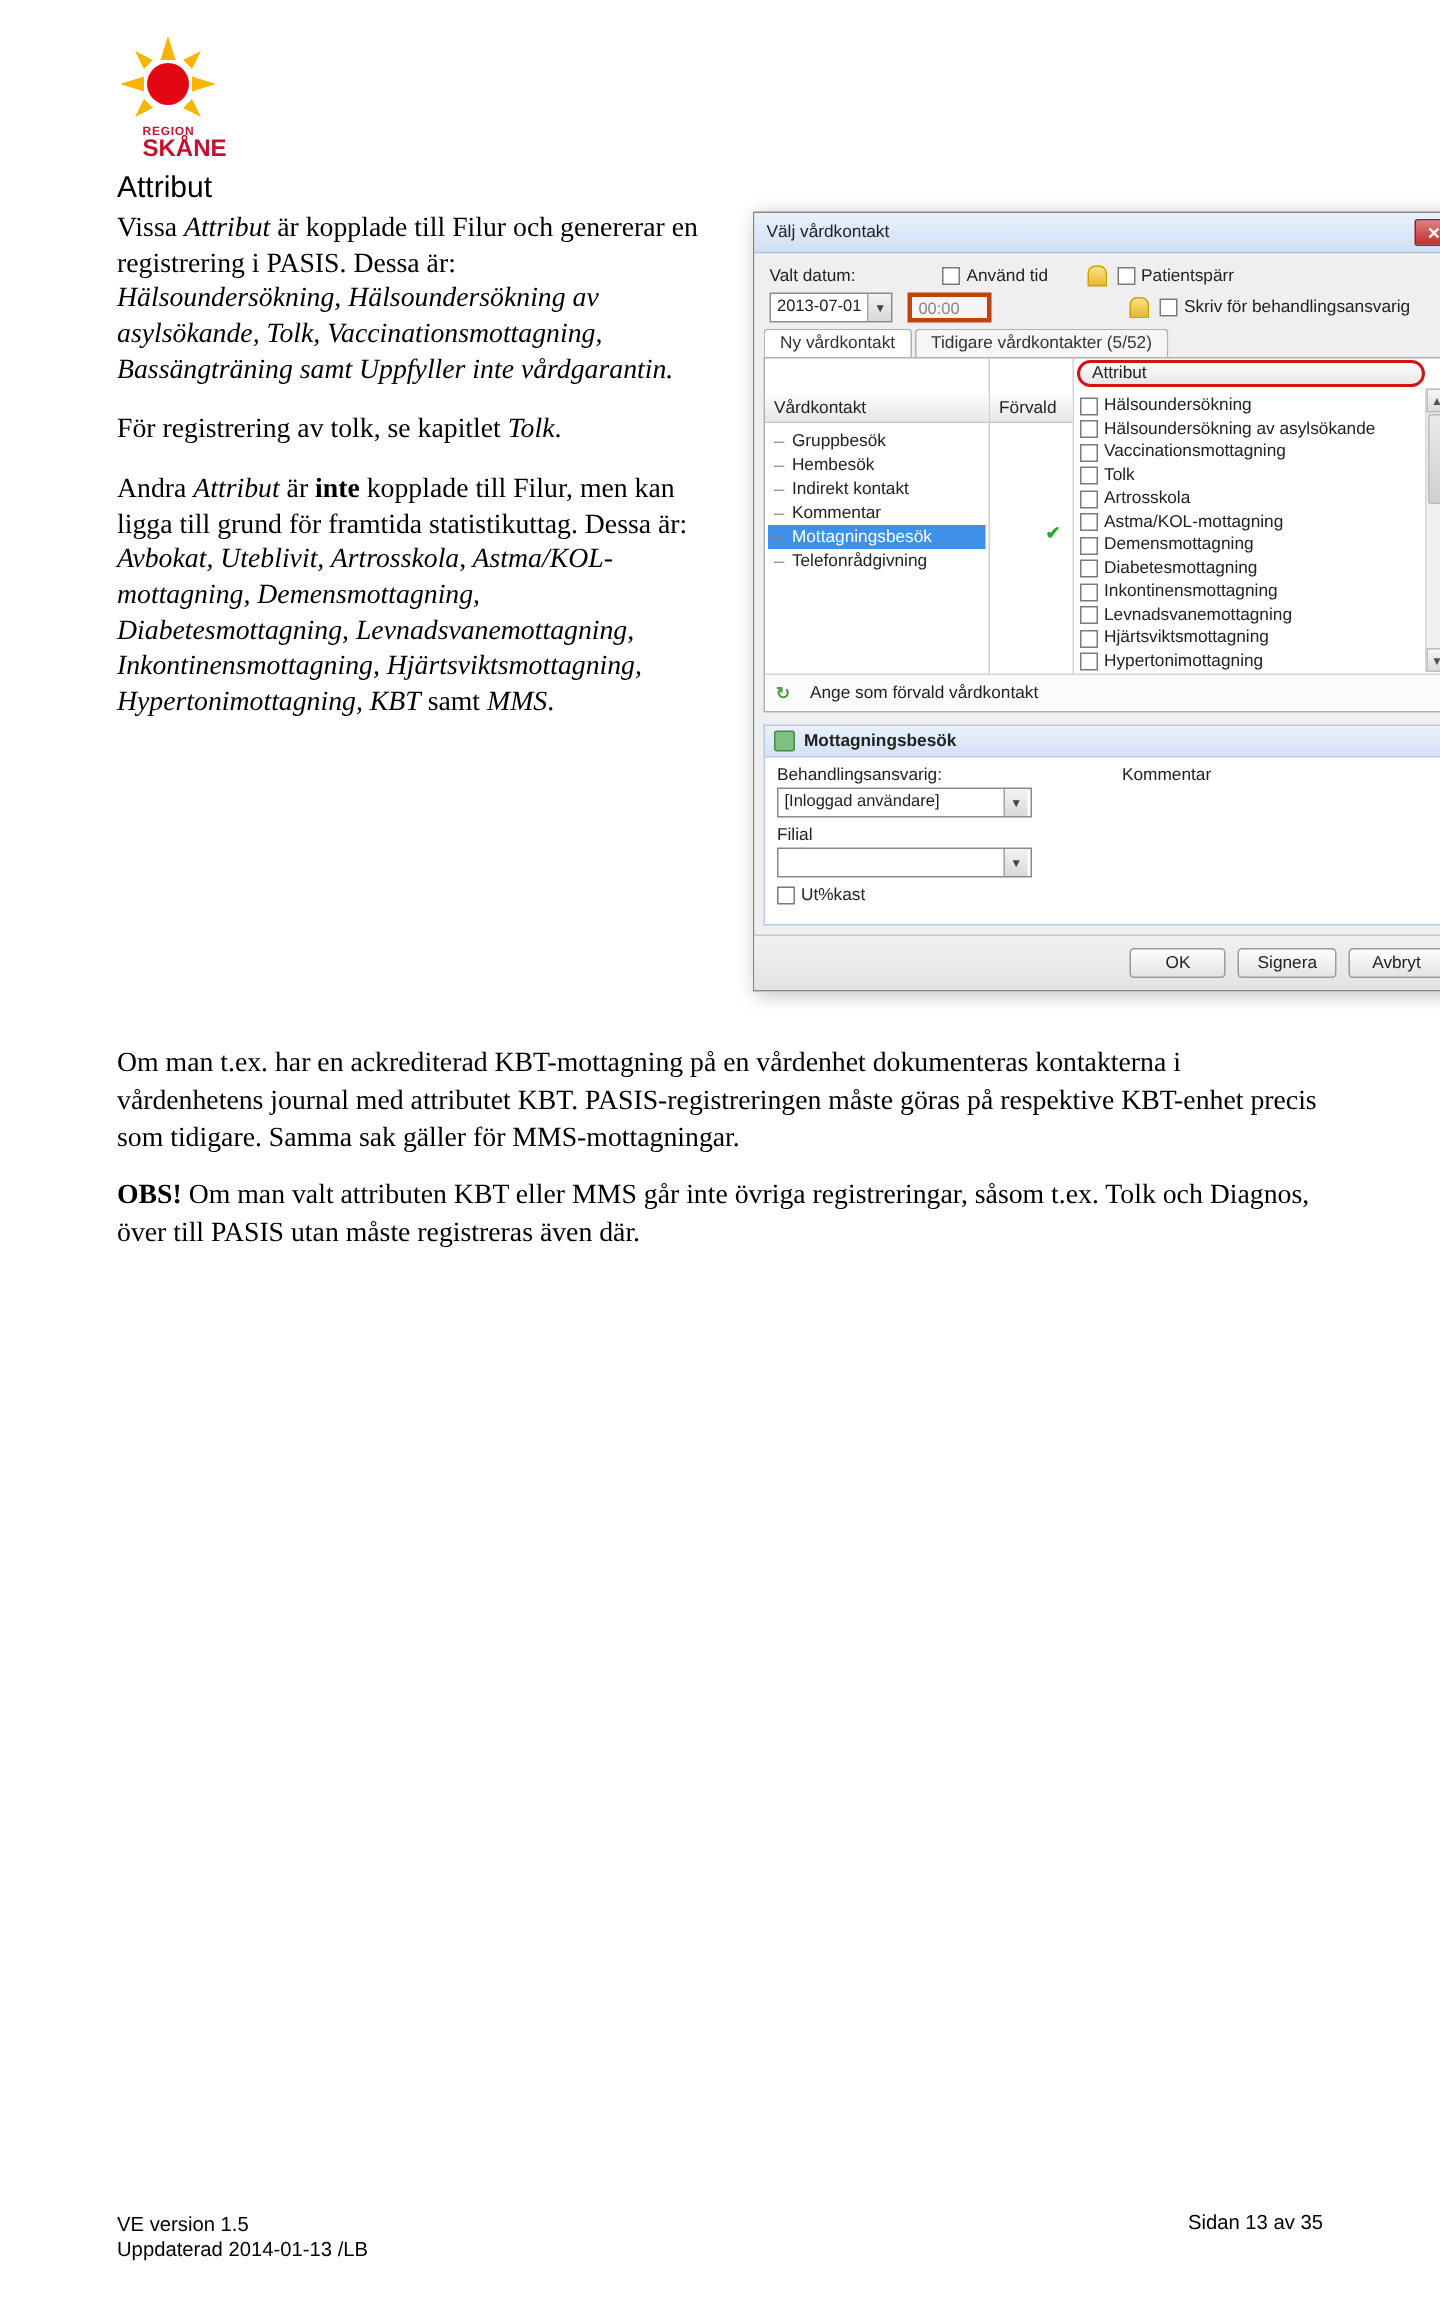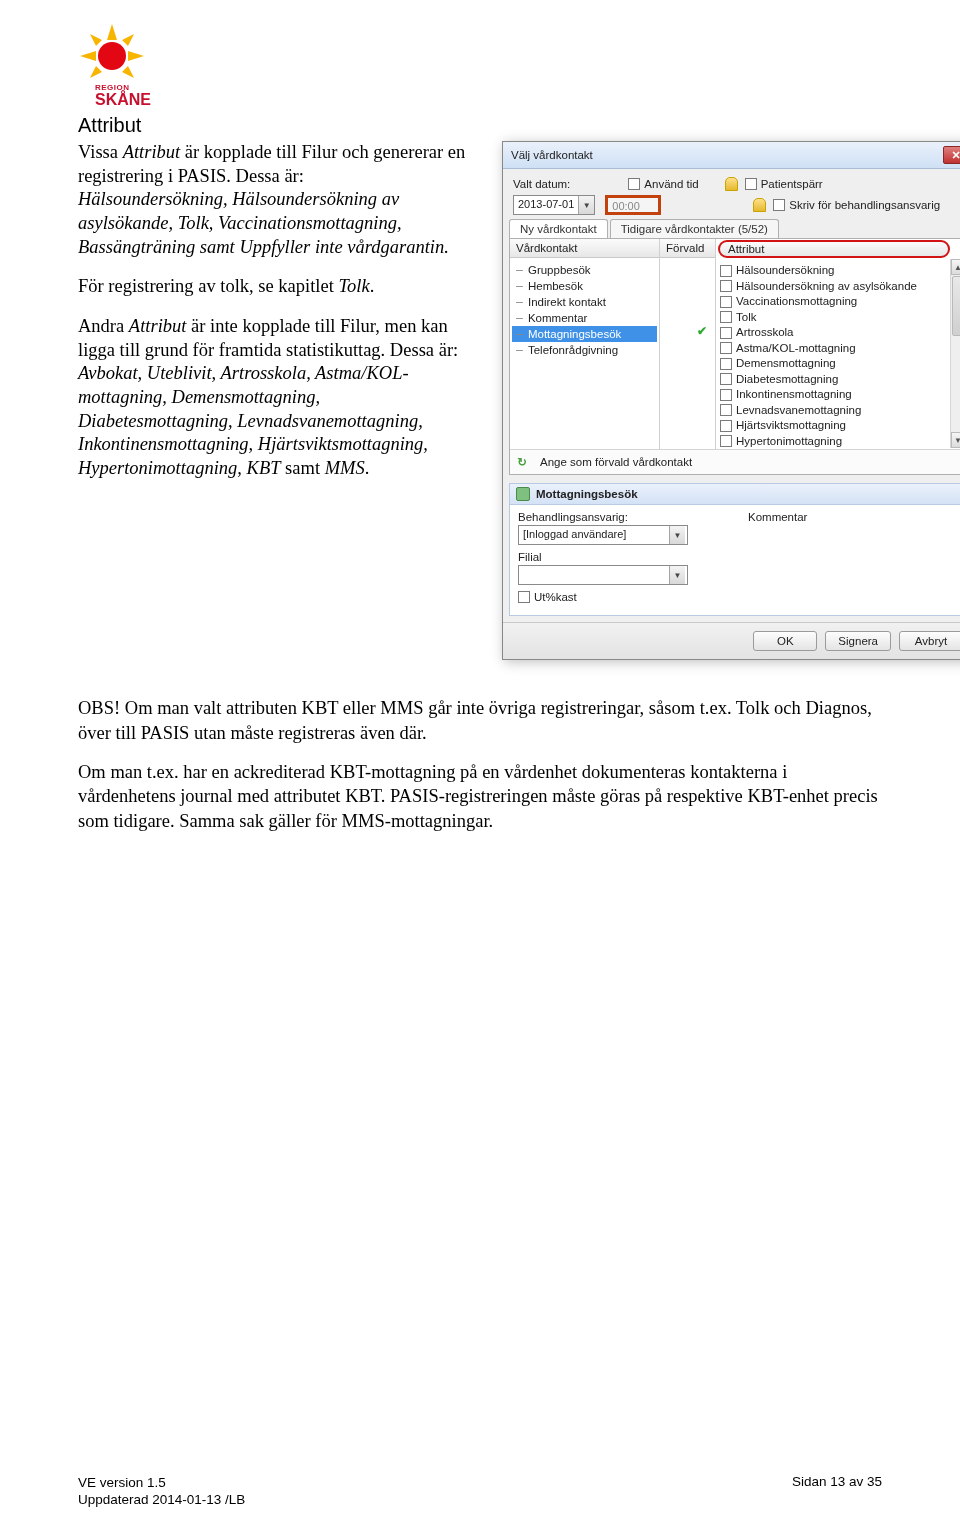--- a/index.html
+++ b/index.html
@@ -71,21 +71,21 @@
     gap: 28px;
   }
   .left-col {
     flex: 0 0 396px;
     font-family: Garamond, "Times New Roman", serif;
     font-size: 18.5px;
     line-height: 1.28;
   }
   .left-col p { margin: 0 0 16px 0; }
   .left-col .italic { font-style: italic; }
-  .bold { font-weight: normal; }
+  .bold { font-weight: bold; }
   .right-col {
     flex: 1;
   }
   
   .dlg {
     font-family: "Segoe UI", Tahoma, Arial, sans-serif;
     font-size: 11.5px;
     color: #222;
     border: 1px solid #888;
     box-shadow: 2px 2px 12px rgba(0,0,0,0.25);
@@ -182,20 +182,21 @@
     display:flex;
   }
   .colA { flex: 0 0 150px; border-right:1px solid #d0d0d0; }
   .colB { flex: 0 0 56px; border-right:1px solid #d0d0d0; }
   .colC { flex: 1 1 auto; position:relative; }
   .colhdr {
     background: linear-gradient(#fbfbfb,#e7e7e7);
     border-bottom:1px solid #c9c9c9;
     padding:3px 6px;
     font-size:11.5px;
+    margin-top:24px;
   }
   .colC .colhdr {
     border:2px solid #d11313;
     border-radius: 13px;
     margin: 1px 16px 1px 2px;
     padding: 1px 8px;
     background: linear-gradient(#fbfbfb,#e7e7e7);
   }
   .treelist { padding: 4px 2px; }
   .treerow {
@@ -513,24 +514,24 @@
             <span class="winbtn">Signera</span>
             <span class="winbtn">Avbryt</span>
           </div>
         </div>
       </div>
     </div>
   </div>
 
   <div class="body-text">
     <p>
-      <span class="bold">OBS!</span><span> Om man valt attributen </span><span class="italic">KBT</span><span> eller </span><span class="italic">MMS</span><span> går inte övriga registreringar, såsom t.ex. </span><span class="italic">Tolk</span><span> och </span><span class="italic">Diagnos</span><span>, över till PASIS utan måste registreras även där.</span>
+      <span>Om man t.ex. har en ackrediterad KBT-mottagning på en vårdenhet dokumenteras kontakterna i vårdenhetens journal med attributet </span><span class="italic">KBT</span><span>. PASIS-registreringen måste göras på respektive KBT-enhet precis som tidigare. Samma sak gäller för MMS-mottagningar.</span>
     </p>
     <p>
-      <span>Om man t.ex. har en ackrediterad KBT-mottagning på en vårdenhet dokumenteras kontakterna i vårdenhetens journal med attributet </span><span class="italic">KBT</span><span>. PASIS-registreringen måste göras på respektive KBT-enhet precis som tidigare. Samma sak gäller för MMS-mottagningar.</span>
+      <span class="bold">OBS!</span><span> Om man valt attributen </span><span class="italic">KBT</span><span> eller </span><span class="italic">MMS</span><span> går inte övriga registreringar, såsom t.ex. </span><span class="italic">Tolk</span><span> och </span><span class="italic">Diagnos</span><span>, över till PASIS utan måste registreras även där.</span>
     </p>
   </div>
 
   <div class="footer">
     <div class="fl">
       <span>VE version 1.5</span><br>
       <span>Uppdaterad 2014-01-13 /LB</span>
     </div>
     <div>Sidan 13 av 35</div>
   </div>

